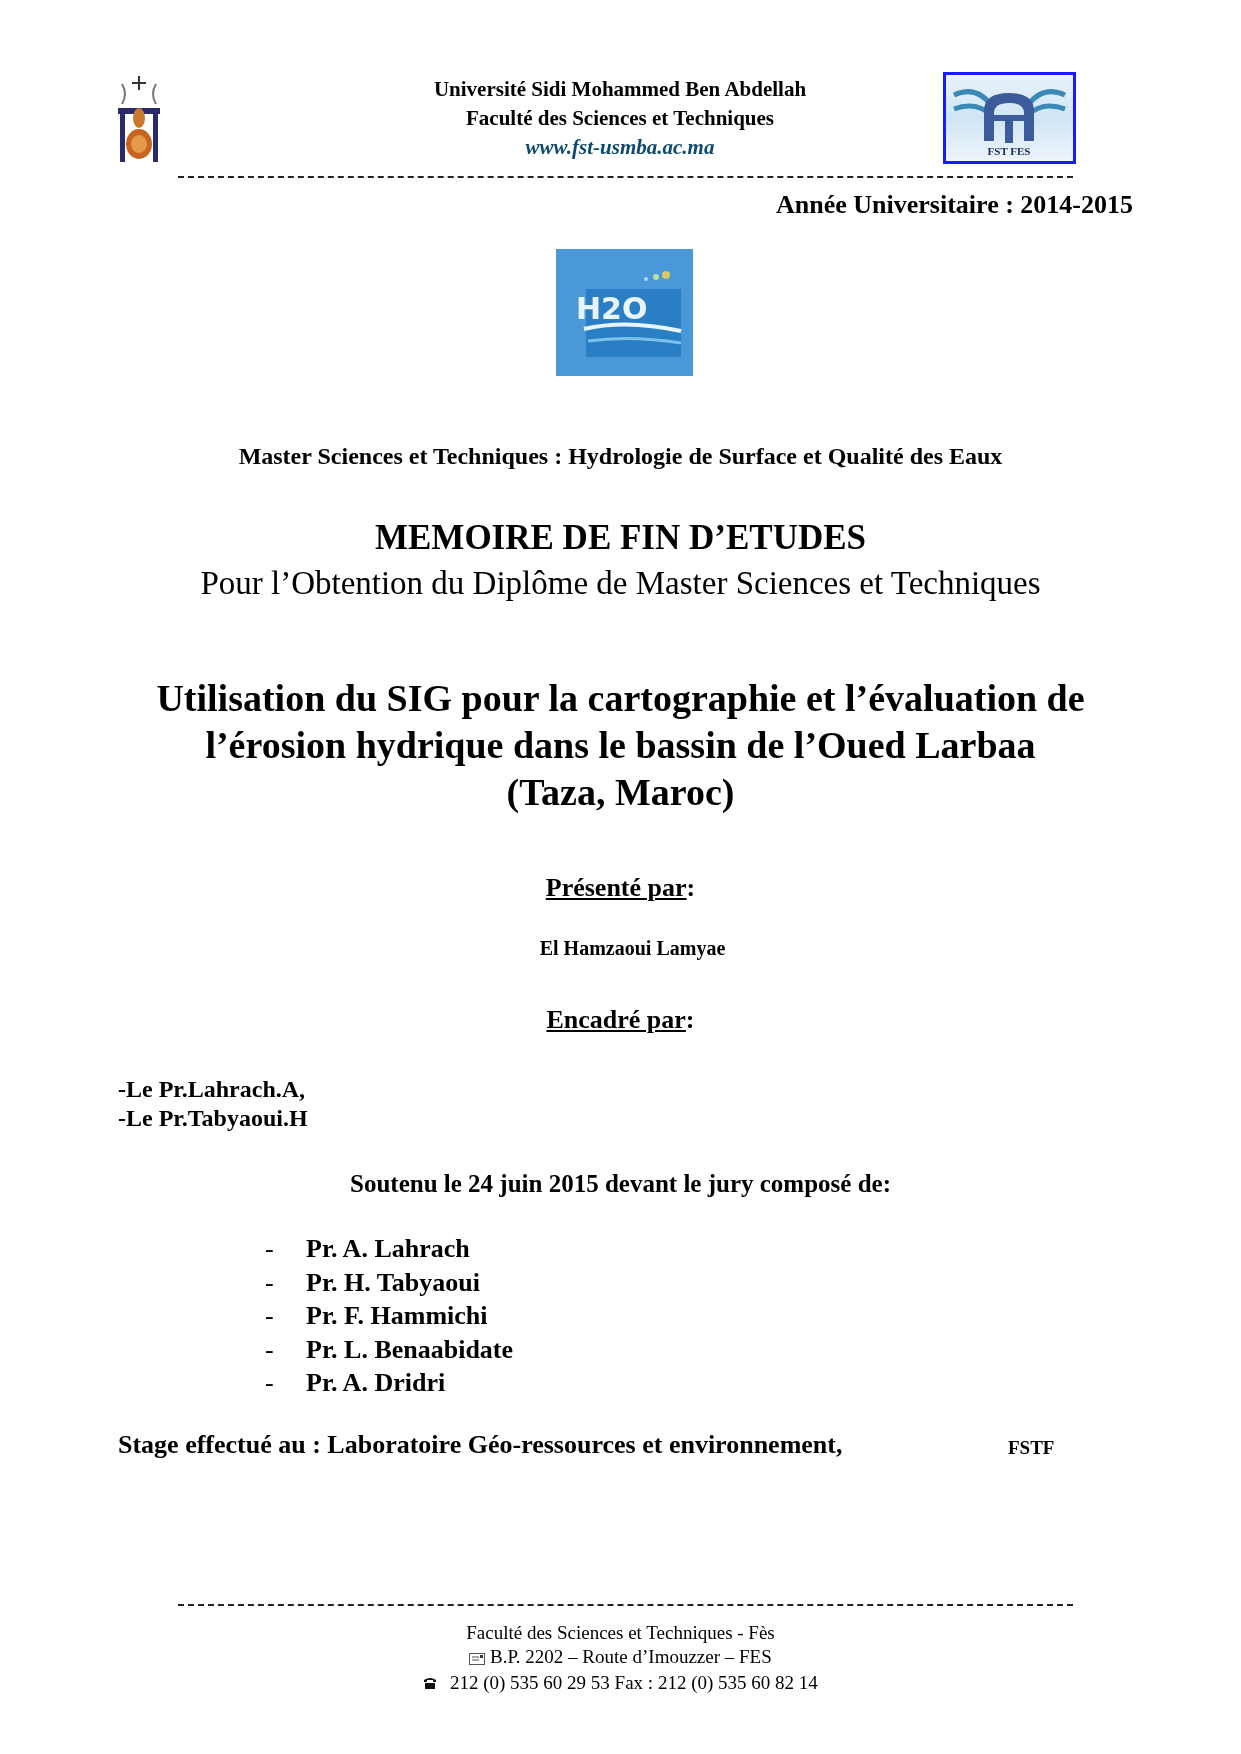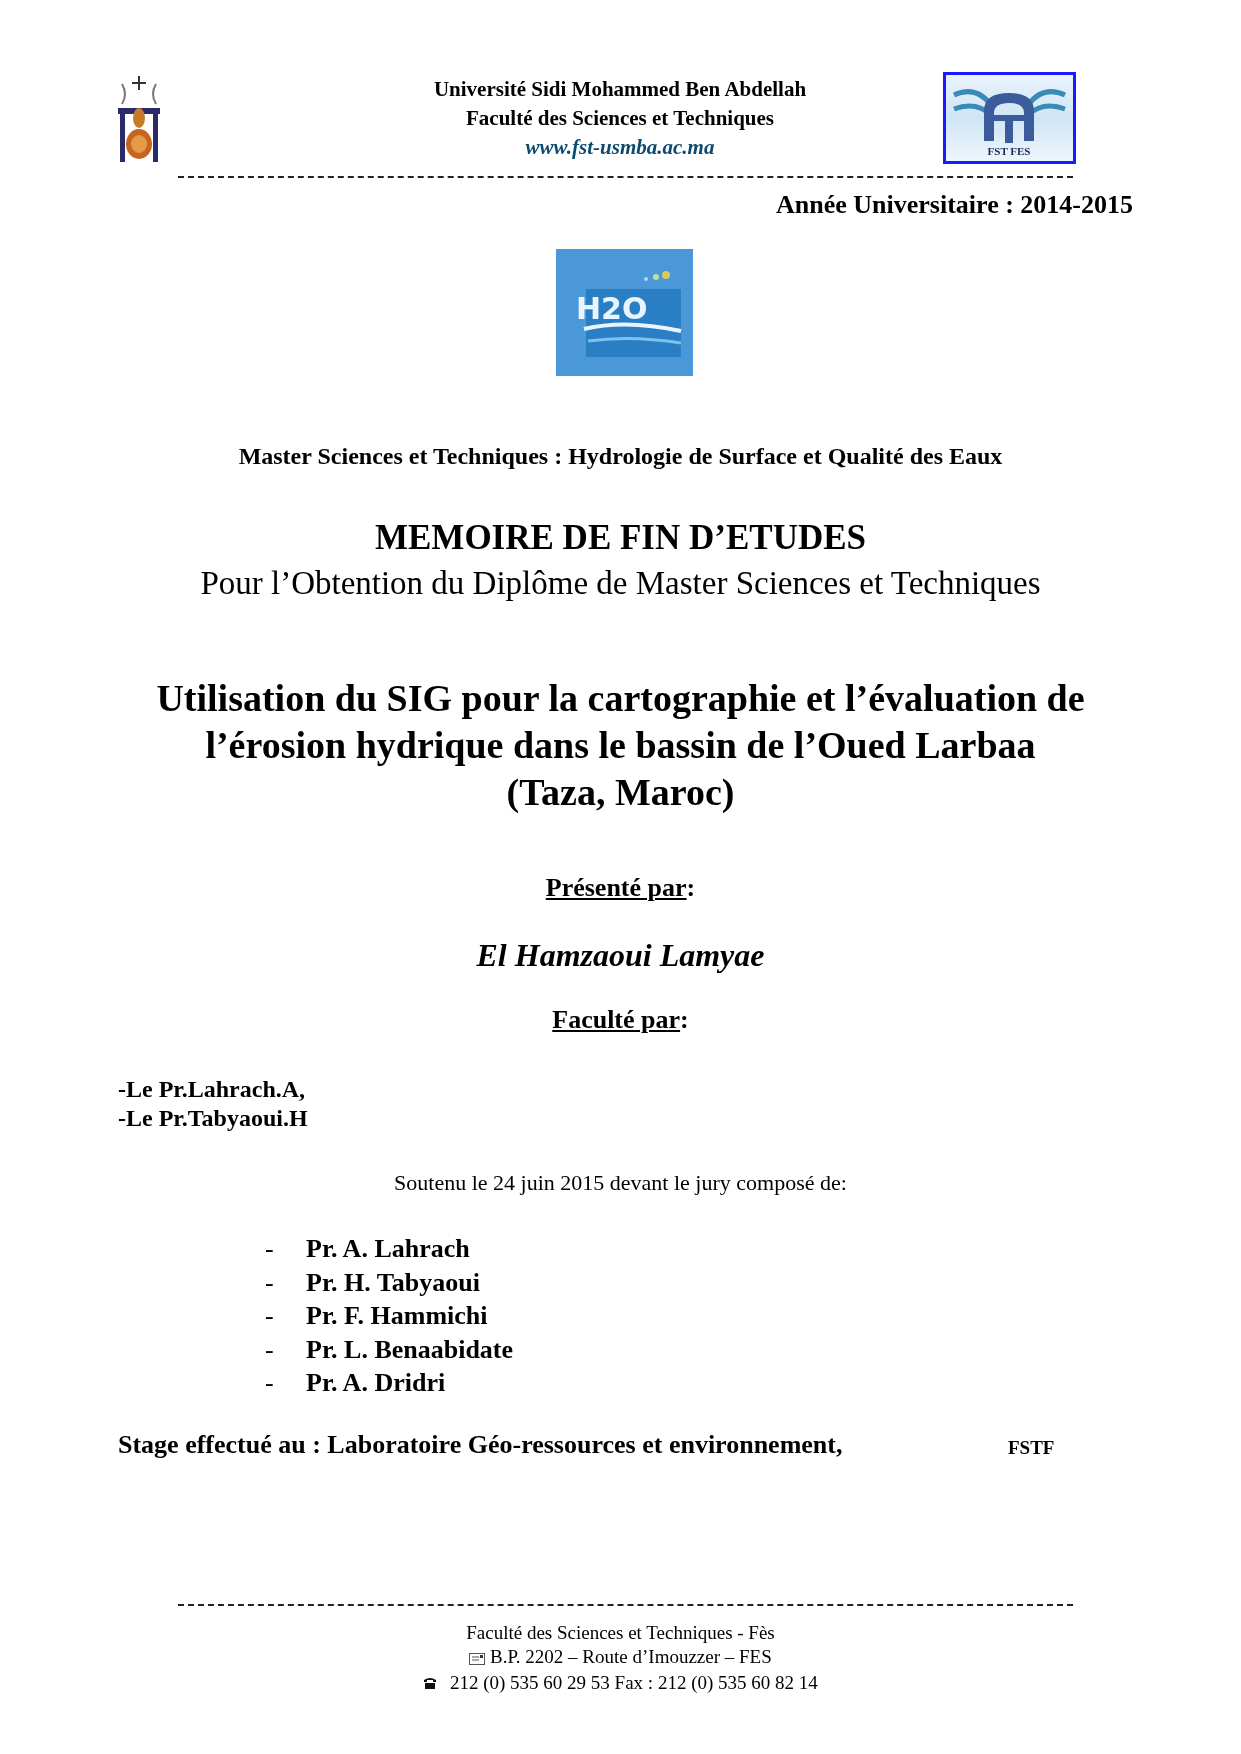--- a/index.html
+++ b/index.html
@@ -17,24 +17,24 @@
 
   .h2o { left: 556px; top: 249px; width: 137px; height: 127px; background: #b91c1c; }
 
   .master { left: 100px; width: 1041px; top: 443px; font-size: 24px; font-weight: bold; }
   .memoire { left: 100px; width: 1041px; top: 518px; font-size: 35px; font-weight: bold; }
   .pour { left: 100px; width: 1041px; top: 565px; font-size: 33px; }
   .title { left: 70px; width: 1101px; top: 675px; font-size: 38px; font-weight: bold; line-height: 47px; }
 
   .presente { left: 100px; width: 1041px; top: 866px; font-size: 26px; font-weight: bold; margin-top: 7px; }
   .u { text-decoration: underline; }
-  .author { left: 100px; width: 1041px; top: 937px; font-size: 32px; font-weight: bold; font-style: italic; }
+  .author { left: 112px; width: 1041px; top: 937px; font-size: 20px; font-weight: bold; }
   .encadre { left: 100px; width: 1041px; top: 1005px; font-size: 26px; font-weight: bold; }
   .sup { left: 118px; top: 1075px; font-size: 24px; font-weight: bold; line-height: 29px; }
-  .soutenu { left: 100px; width: 1041px; top: 1170px; font-size: 22px; font-weight: normal; }
+  .soutenu { left: 100px; width: 1041px; top: 1170px; font-size: 25px; font-weight: bold; }
   .jury { left: 265px; top: 1232px; font-size: 26px; font-weight: bold; line-height: 33.5px; }
   .jury .dashmark { display: inline-block; width: 41px; font-weight: normal; }
   .stage { left: 118px; top: 1430px; font-size: 26px; font-weight: bold; }
   .fstf { left: 1008px; top: 1437px; font-size: 19px; font-weight: bold; }
 
   .footer { left: 100px; width: 1041px; top: 1621px; font-size: 19px; line-height: 24px; }
   .icon-inline { display: inline-block; vertical-align: middle; }
 </style>
 </head>
 <body>
@@ -91,21 +91,21 @@
 <div class="abs pour center">Pour l’Obtention du Diplôme de Master Sciences et Techniques</div>
 
 <div class="abs title center">
   <div>Utilisation du SIG pour la cartographie et l’évaluation de</div>
   <div>l’érosion hydrique dans le bassin de l’Oued Larbaa</div>
   <div>(Taza, Maroc)</div>
 </div>
 
 <div class="abs presente center"><span class="u">Présenté par</span>:</div>
 <div class="abs author center">El Hamzaoui Lamyae</div>
-<div class="abs encadre center"><span class="u">Faculté par</span>:</div>
+<div class="abs encadre center"><span class="u">Encadré par</span>:</div>
 
 <div class="abs sup">
   <div>-Le Pr.Lahrach.A,</div>
   <div>-Le Pr.Tabyaoui.H</div>
 </div>
 
 <div class="abs soutenu center">Soutenu le 24 juin 2015  devant le jury composé de:</div>
 
 <div class="abs jury">
   <div><span class="dashmark">-</span><span>Pr. A. Lahrach</span></div>

